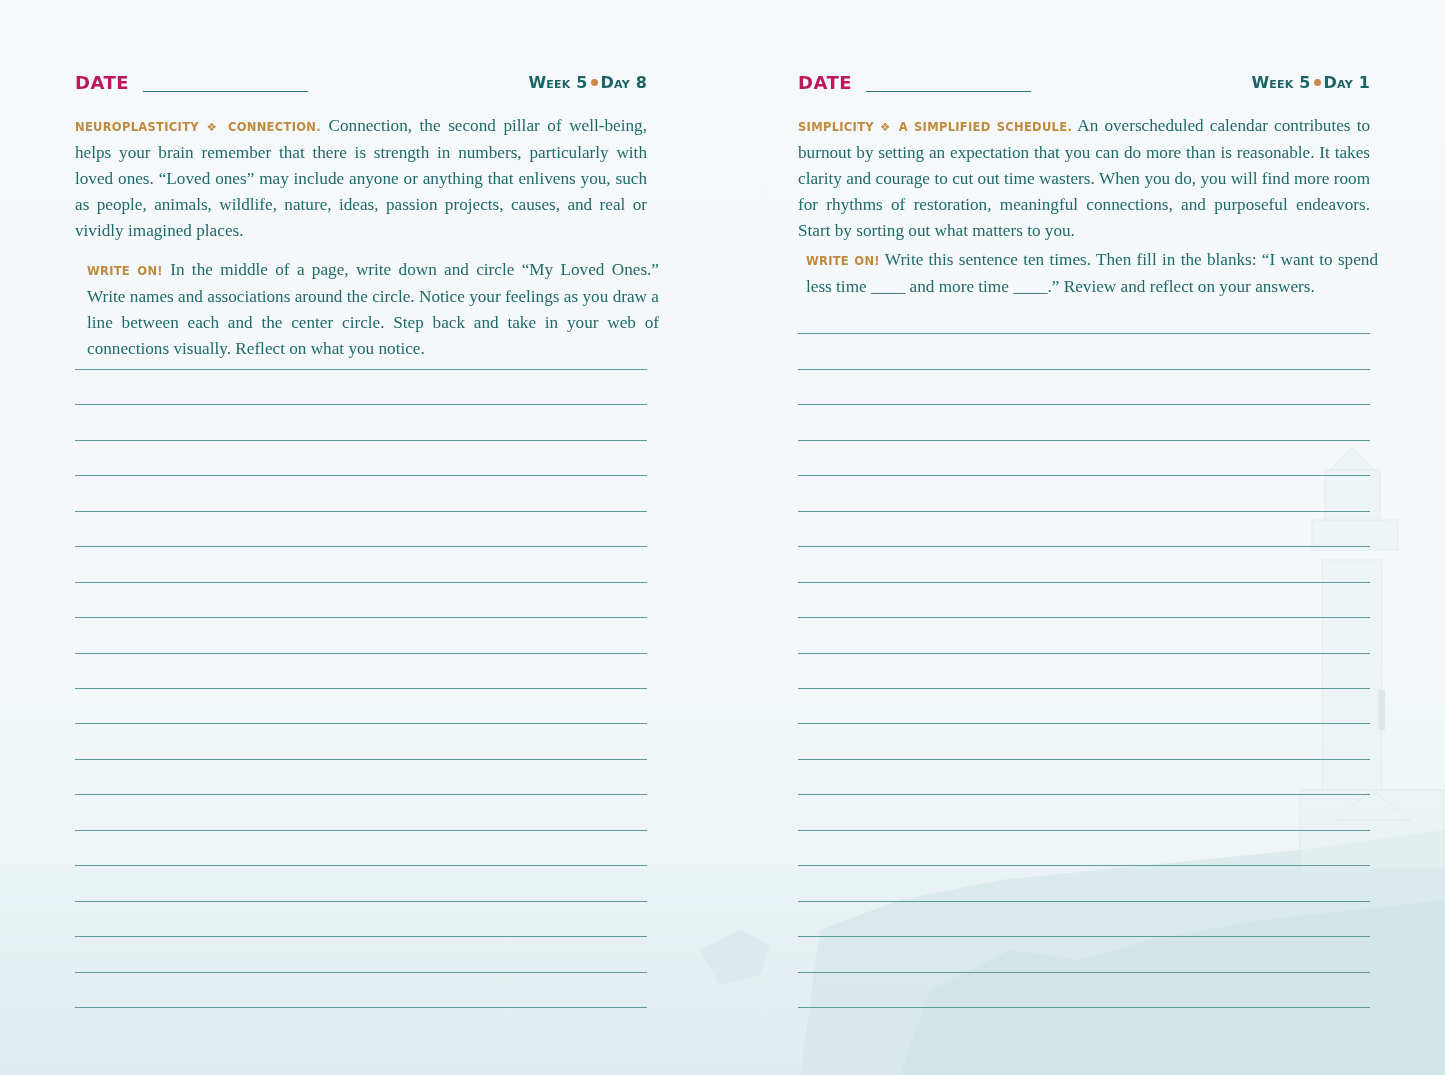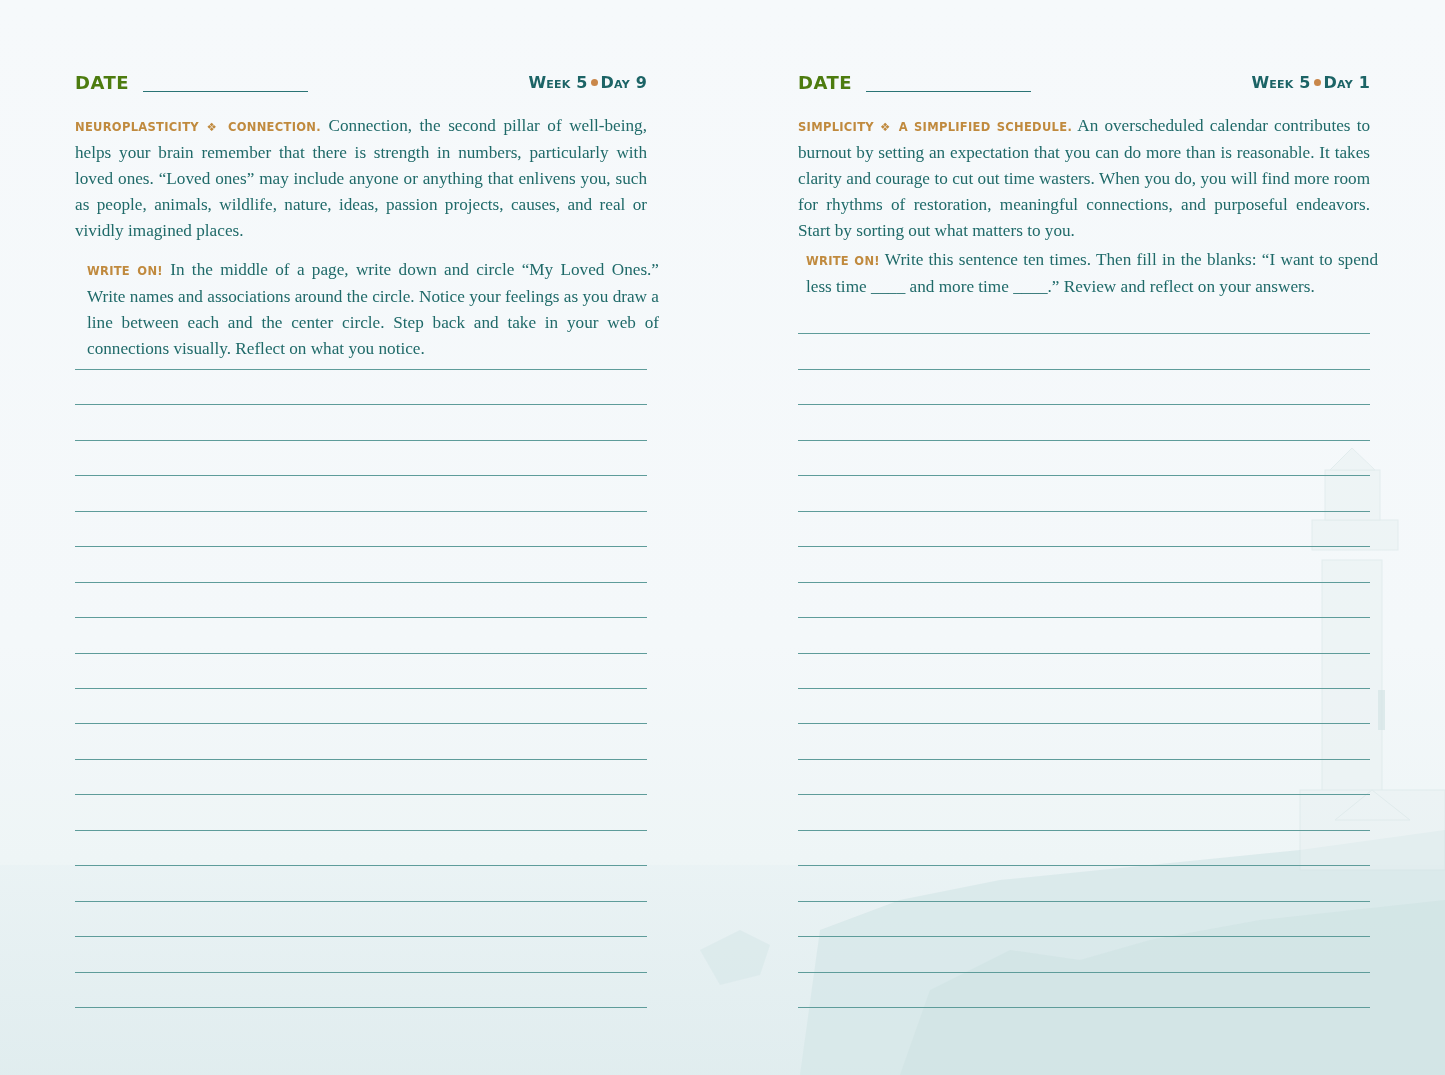--- a/index.html
+++ b/index.html
@@ -4,21 +4,21 @@
 <style>
   html,body{margin:0;padding:0;}
   body{width:1445px;height:1075px;position:relative;overflow:hidden;
     background:linear-gradient(180deg,#f6f9fb 0%,#f4f8fa 60%,#eef5f6 80%,#e6f0f1 100%);
     font-family:"Liberation Serif","DejaVu Serif",serif;color:#1f6a69;}
   .bg{position:absolute;inset:0;pointer-events:none;}
   .page{position:absolute;top:0;width:572px;}
   .page.left{left:75px;}
   .page.right{left:798px;}
   .header{position:absolute;top:72px;left:0;width:572px;height:26px;}
-  .date-label{position:absolute;left:0;top:0;font-family:"DejaVu Sans",sans-serif;font-weight:bold;font-size:18px;letter-spacing:0.5px;color:#4d7c0f;}
+  .date-label{position:absolute;left:0;top:0;font-family:"DejaVu Sans",sans-serif;font-weight:bold;font-size:18px;letter-spacing:0.5px;color:#be185d;}
   .date-line{position:absolute;left:68px;top:19px;width:165px;border-bottom:1.5px solid #2a7475;}
   .weekday{position:absolute;right:0;top:1px;font-family:"DejaVu Sans",sans-serif;font-weight:bold;font-size:16px;color:#1c6466;font-variant:small-caps;letter-spacing:0.2px;}
   .weekday .dot{display:inline-block;width:7px;height:7px;border-radius:50%;background:#c9874a;margin:0 3px;vertical-align:2px;}
   .para{position:absolute;left:0;width:572px;font-size:17.2px;line-height:26px;text-align:justify;color:#1f6a69;}
   .tag{font-family:"DejaVu Sans",sans-serif;font-weight:bold;font-size:11.5px;letter-spacing:0.3px;color:#c08a3e;text-transform:uppercase;}
   .rule{position:absolute;left:0;width:572px;height:0;border-bottom:1.3px solid #5e9c9a;}
 </style>
 </head>
 <body>
 
@@ -43,21 +43,21 @@
     <rect x="1300" y="790" width="145" height="80"></rect>
     <path d="M1335 820 L1372 790 L1410 820 Z"></path>
   </g>
   <rect x="1378" y="690" width="7" height="40" fill="#d4e4e5" opacity="0.7"></rect>
 </svg>
 
 <div class="page left">
   <div class="header">
     <span class="date-label">DATE</span>
     <span class="date-line"></span>
-    <span class="weekday"><span>Week 5</span><span class="dot"></span><span>Day 9</span></span>
+    <span class="weekday"><span>Week 5</span><span class="dot"></span><span>Day 8</span></span>
   </div>
   <p class="para" style="top:113px;margin:0;"><span class="tag">Neuroplasticity ❖ Connection.</span><span> Connection, the second pillar of well-being, helps your brain remember that there is strength in numbers, particularly with loved ones. “Loved ones” may include anyone or anything that enlivens you, such as people, animals, wildlife, nature, ideas, passion projects, causes, and real or vividly imagined places.</span></p>
   <p class="para" style="top:245px;margin:12px;"><span class="tag">Write on!</span><span> In the middle of a page, write down and circle “My Loved Ones.” Write names and associations around the circle. Notice your feelings as you draw a line between each and the center circle. Step back and take in your web of connections visually. Reflect on what you notice.</span></p>
   <div id="left-lines">
       <div class="rule" style="top: 368.9px;"></div>
       <div class="rule" style="top: 404.35px;"></div>
       <div class="rule" style="top: 439.8px;"></div>
       <div class="rule" style="top: 475.25px;"></div>
       <div class="rule" style="top: 510.7px;"></div>
       <div class="rule" style="top: 546.15px;"></div>

